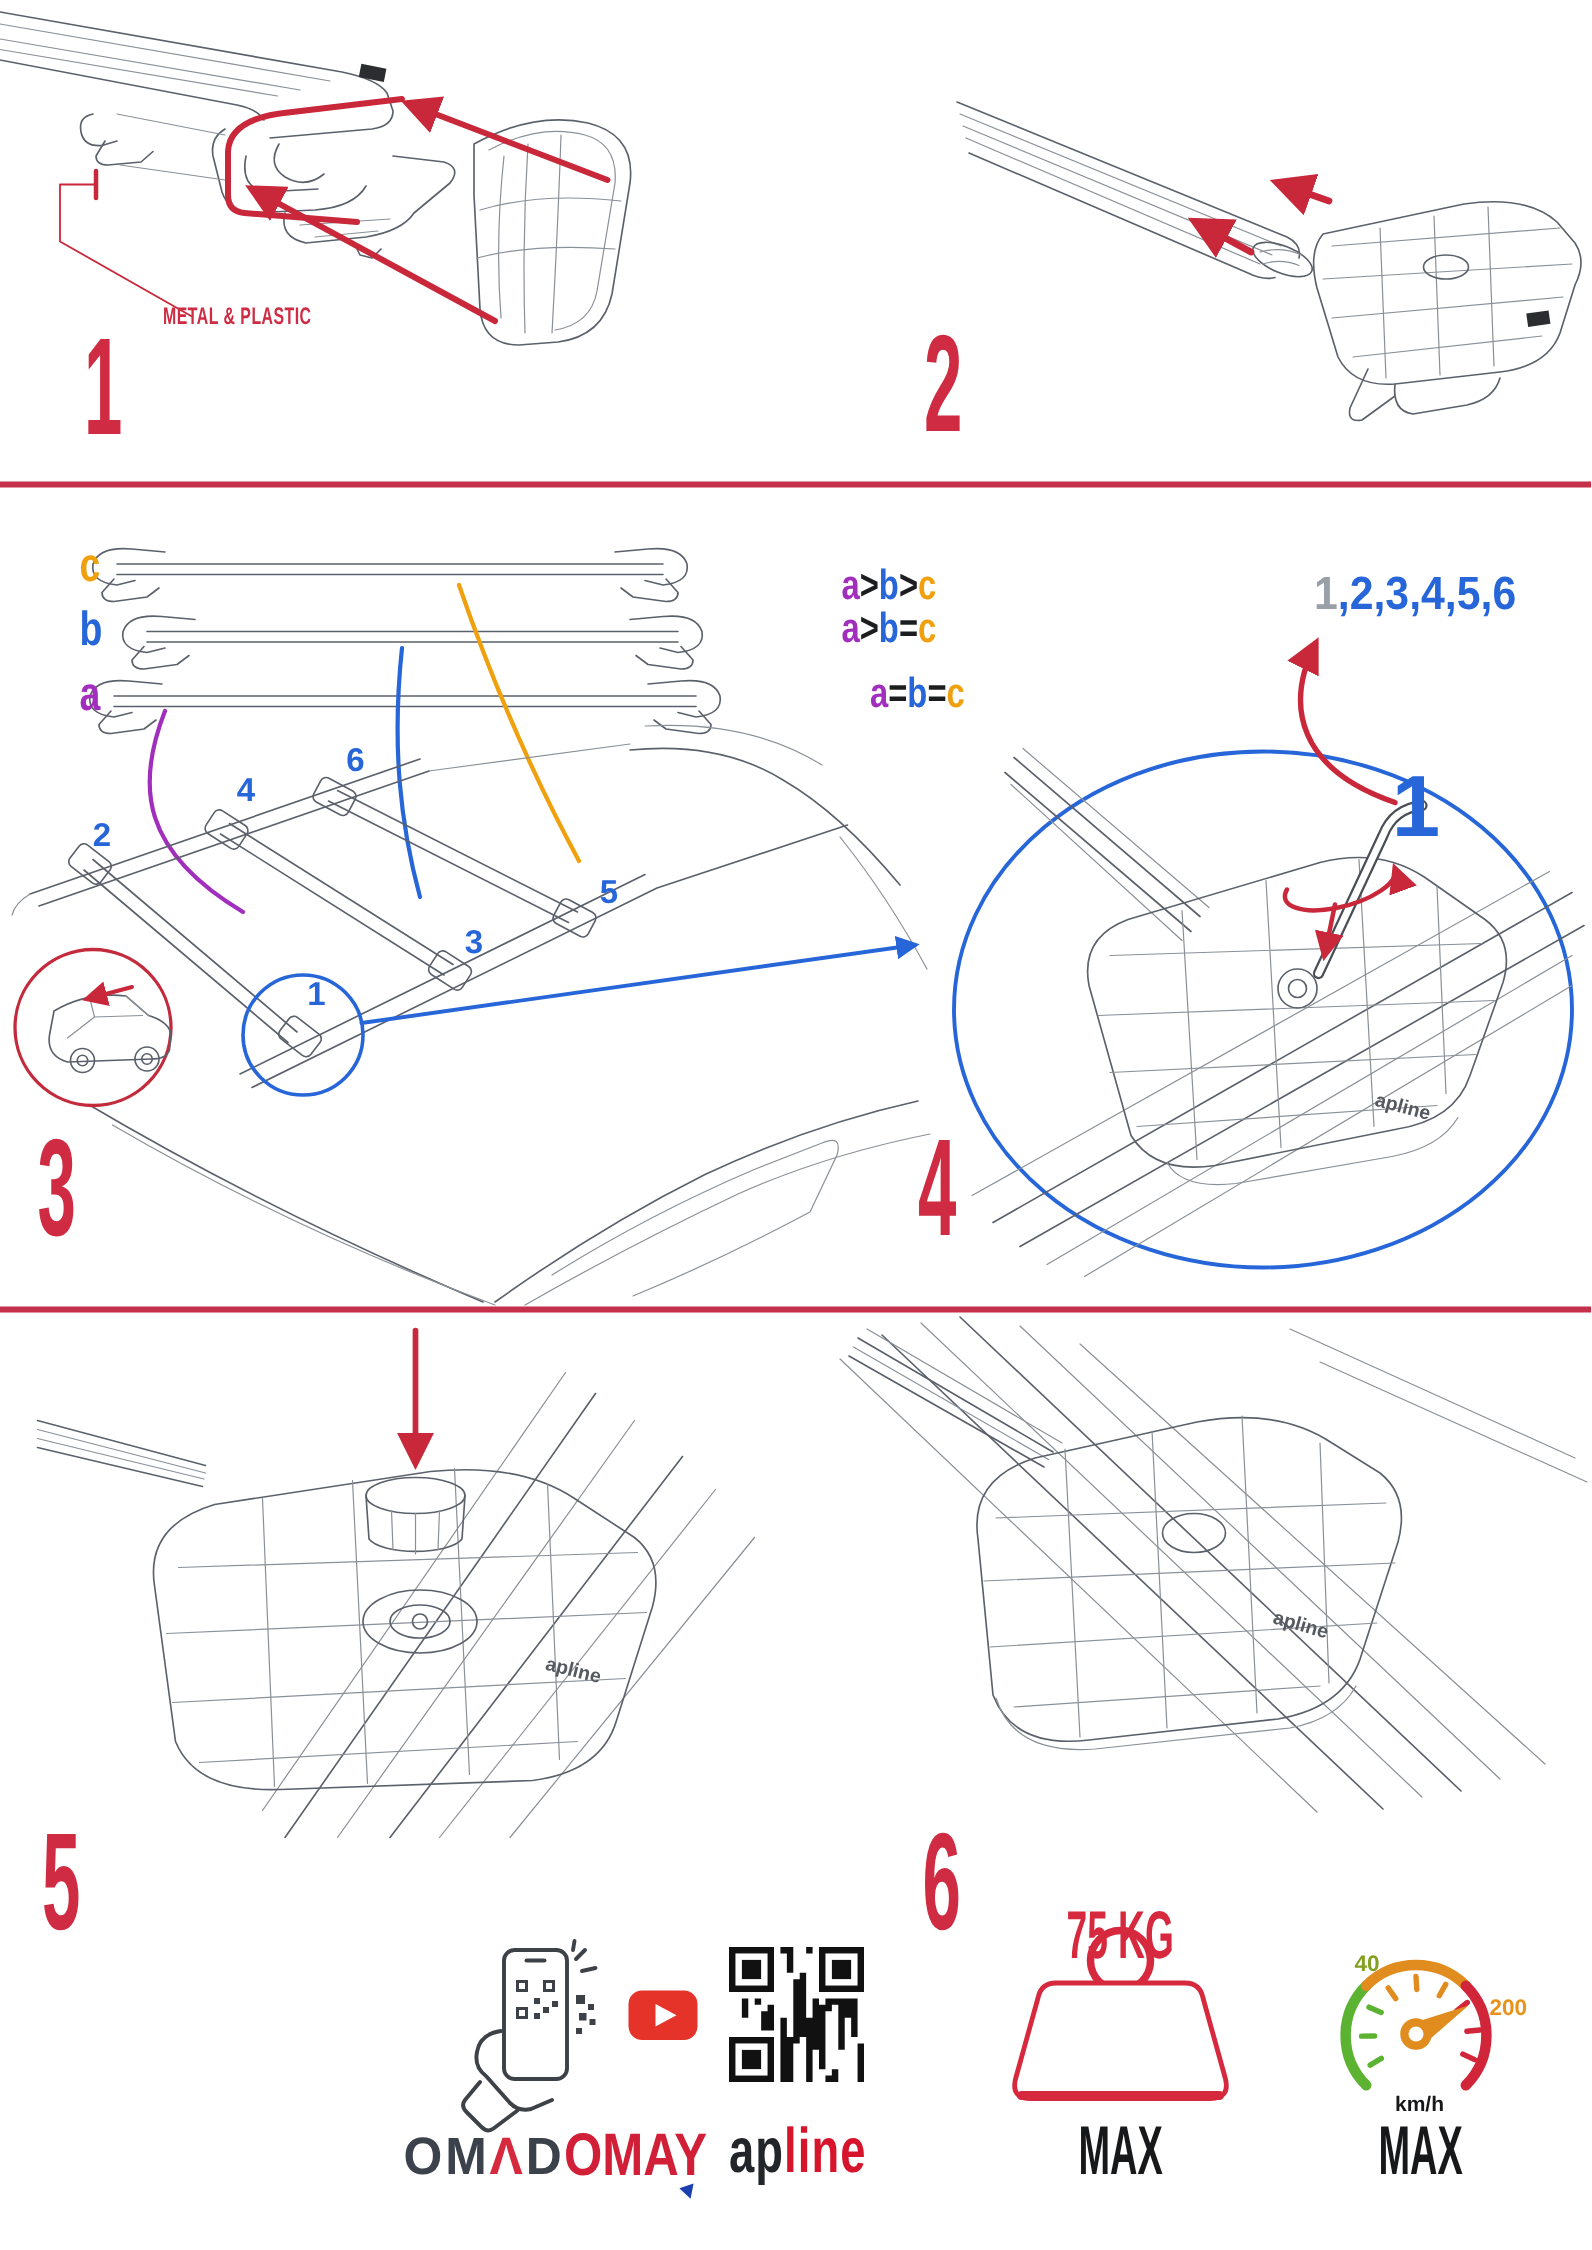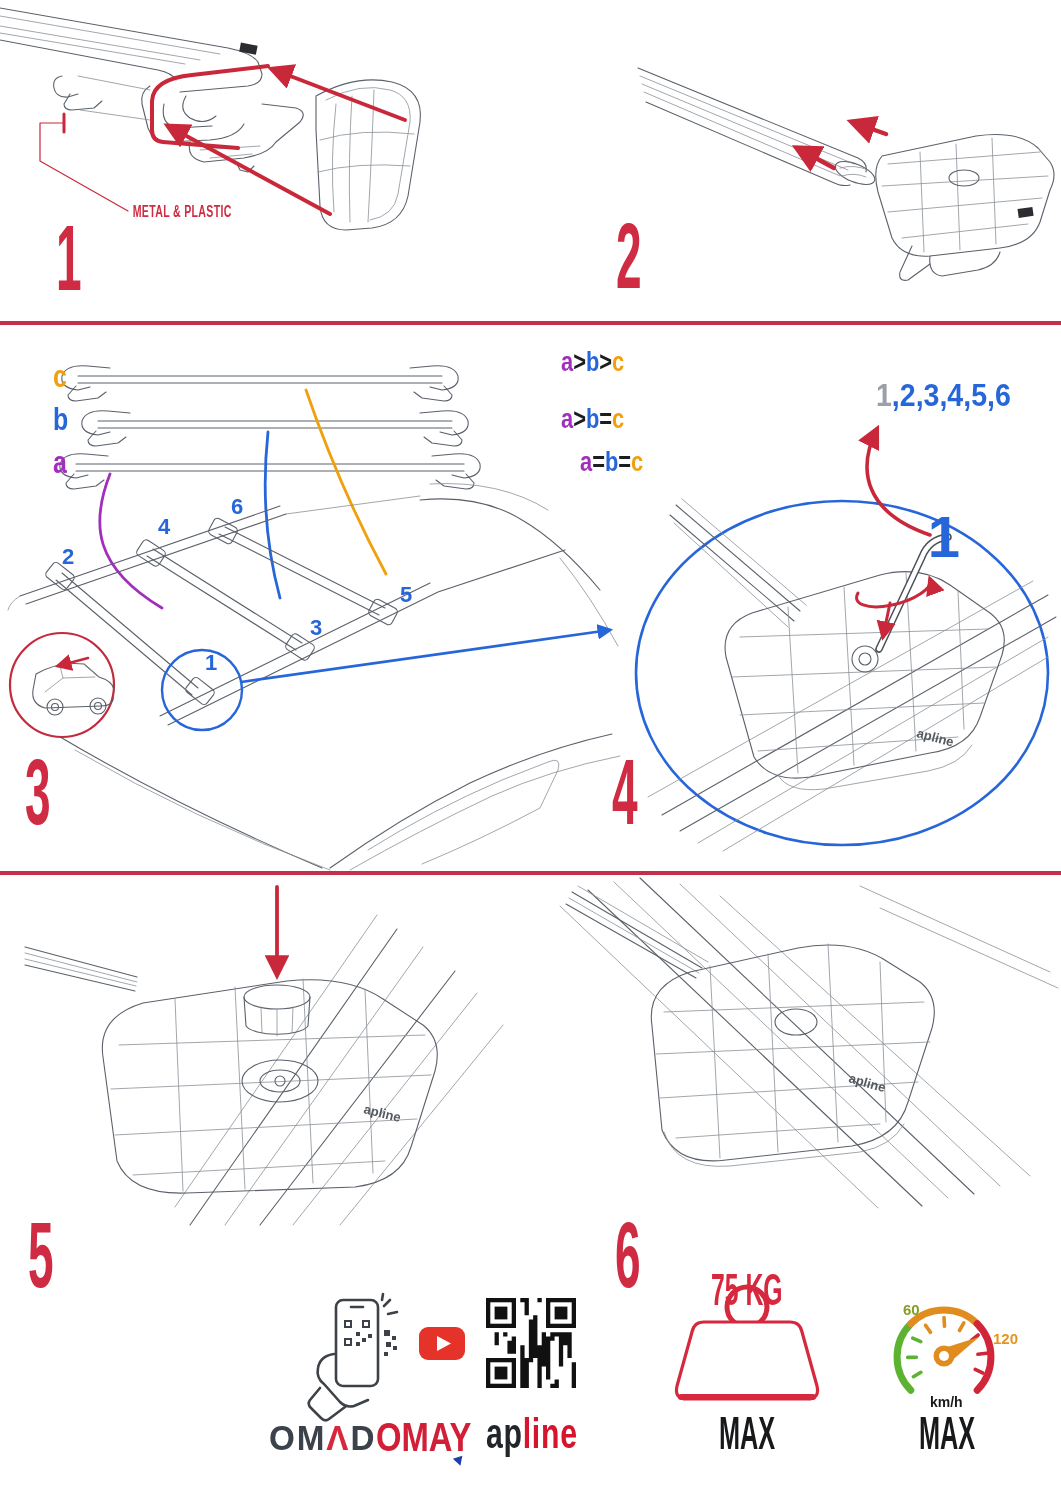--- a/index.html
+++ b/index.html
@@ -68,21 +68,21 @@
       </g>
 
       <path class="red" stroke-width="4" d="M405,120 L272,69" marker-end="url(#ar)"></path>
       <path class="red" stroke-width="4" d="M330,214 L168,126" marker-end="url(#ar)"></path>
       <path class="red" stroke-width="4" d="M268,66 L192,75 Q153,79 152,101 L152,130 Q152,141 163,142 L238,148"></path>
       <path class="red" stroke-width="3" d="M64,114 L64,132"></path>
       <path class="red" stroke-width="1.2" d="M64,123 L40,123 L40,161 L128,211"></path>
     </svg>
   </div>
 
-  <div class="abs" style="right:828px;top:203px;">
+  <div class="abs" style="right:852px;top:203px;">
     <span class="cx" style="transform:scaleX(.66);transform-origin:right top;font-weight:700;font-size:16px;color:#cf2b42;letter-spacing:.5px;padding-right:2px">METAL &amp; PLASTIC</span>
   </div>
 
   <div class="abs stepnum" style="left:56px;top:212px">1</div>
 
   <div class="abs" style="left:620px;top:40px;width:441px;height:258px">
     <svg width="441" height="258" viewBox="0 0 441 258">
       <g>
         <path class="ln" d="M18,28 L238,118 Q248,123 246,132"></path>
         <path class="ln" d="M26,62 L212,142 Q222,147 230,145"></path>
@@ -130,21 +130,21 @@
     </svg>
   </div>
 
   <div class="abs" style="left:53px;top:360px">
     <span class="cx condtxt" style="transform:scaleX(.78);font-size:32px;color:#f0a00c">c</span></div>
   <div class="abs" style="left:53px;top:403px">
     <span class="cx condtxt" style="transform:scaleX(.78);font-size:32px;color:#2766d9">b</span></div>
   <div class="abs" style="left:53px;top:446px">
     <span class="cx condtxt" style="transform:scaleX(.78);font-size:32px;color:#a12ebc">a</span></div>
 
-  <div class="abs" style="left:561px;top:348px">
+  <div class="abs" style="left:561px;top:376px">
     <span class="cx condtxt" style="transform:scaleX(.78);font-size:28px">
       <span style="color:#a12ebc">a</span><span style="color:#1c1d1f">&gt;</span><span style="color:#2766d9">b</span><span style="color:#1c1d1f">&gt;</span><span style="color:#f0a00c">c</span>
     </span></div>
   <div class="abs" style="left:561px;top:405px">
     <span class="cx condtxt" style="transform:scaleX(.78);font-size:28px">
       <span style="color:#a12ebc">a</span><span style="color:#1c1d1f">&gt;</span><span style="color:#2766d9">b</span><span style="color:#1c1d1f">=</span><span style="color:#f0a00c">c</span>
     </span></div>
   <div class="abs" style="left:580px;top:448px">
     <span class="cx condtxt" style="transform:scaleX(.78);font-size:28px">
       <span style="color:#a12ebc">a</span><span style="color:#1c1d1f">=</span><span style="color:#2766d9">b</span><span style="color:#1c1d1f">=</span><span style="color:#f0a00c">c</span>
@@ -397,18 +397,18 @@
         <path d="M83.8,29.9 L79.5,37.5" stroke="#e08c1e"></path>
         <path d="M98.2,42.0 L91.3,47.4" stroke="#d12639"></path>
         <path d="M106.6,60.3 L97.9,61.2" stroke="#d12639"></path>
         <path d="M103.1,80.1 L95.2,76.4" stroke="#d12639"></path>
       </g>
       <path d="M99,44 L61,56 Q55,62 60,69 L68,71 Z" fill="#e08c1e"></path>
       <circle cx="64" cy="63" r="10.5" fill="#e08c1e"></circle>
       <circle cx="64" cy="63" r="5" fill="#ffffff"></circle>
     </svg>
   </div>
-  <div class="abs" style="left:903px;top:1301px;font-weight:700;font-size:15px;color:#84a022">60</div>
-  <div class="abs" style="left:993px;top:1330px;font-weight:700;font-size:15px;color:#e8931c">120</div>
+  <div class="abs" style="left:903px;top:1301px;font-weight:700;font-size:15px;color:#84a022">40</div>
+  <div class="abs" style="left:993px;top:1330px;font-weight:700;font-size:15px;color:#e8931c">200</div>
   <div class="abs" style="left:930px;top:1394px;font-weight:700;font-size:14px;color:#17181a">km/h</div>
   <div class="abs maxtxt" style="left:919px;top:1410px">MAX</div>
 
 </div>
 
 </body></html>

